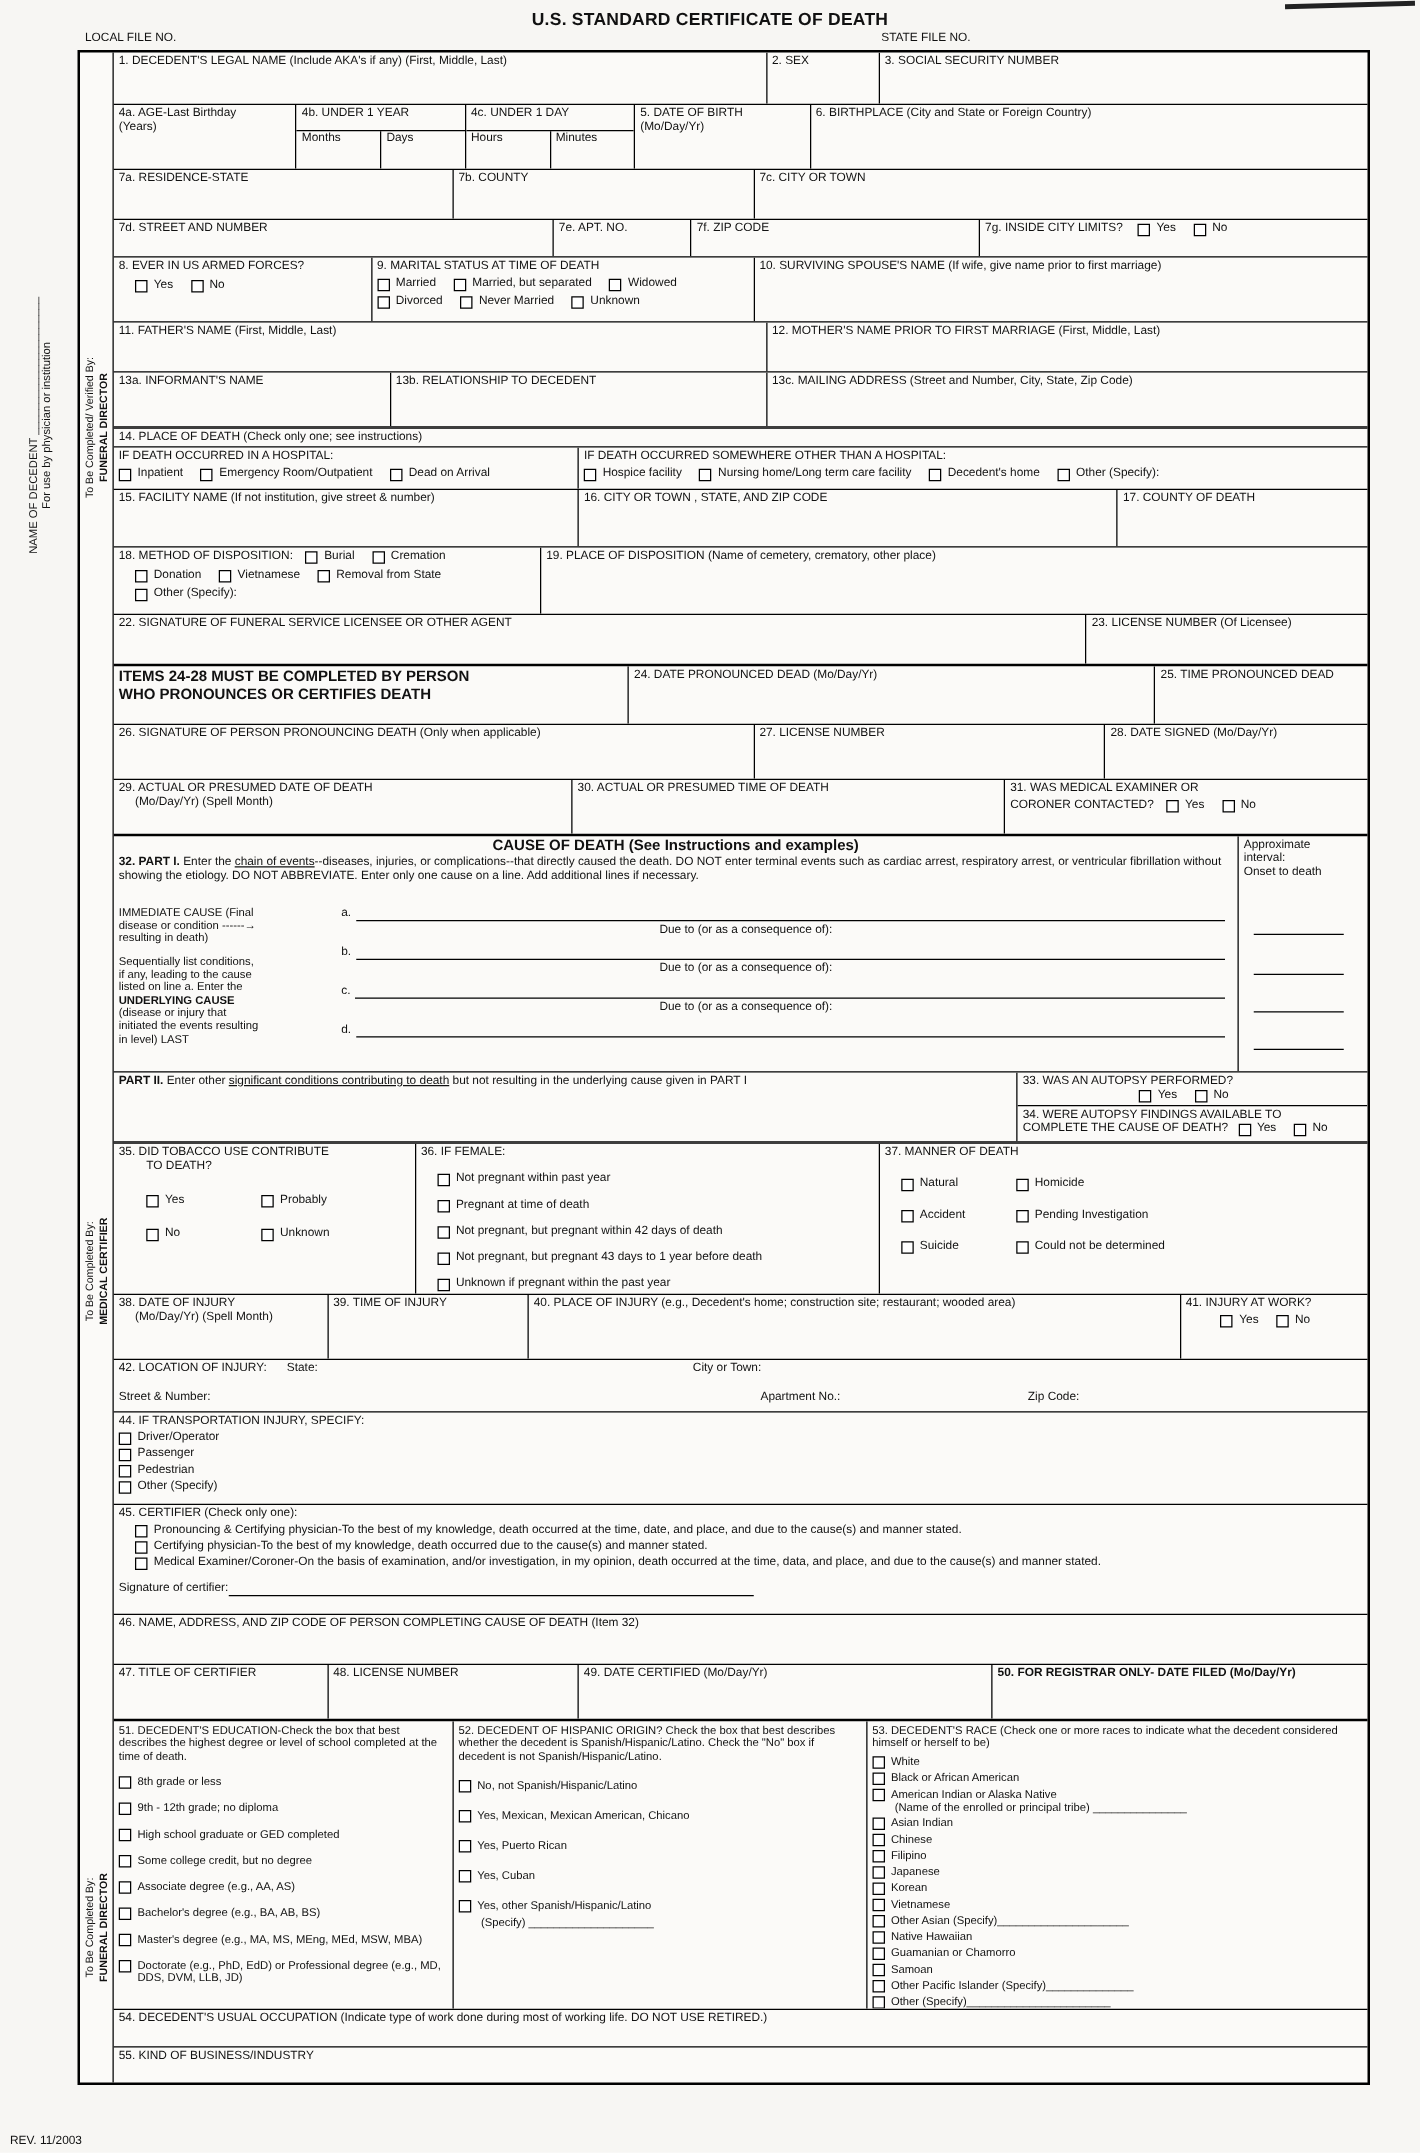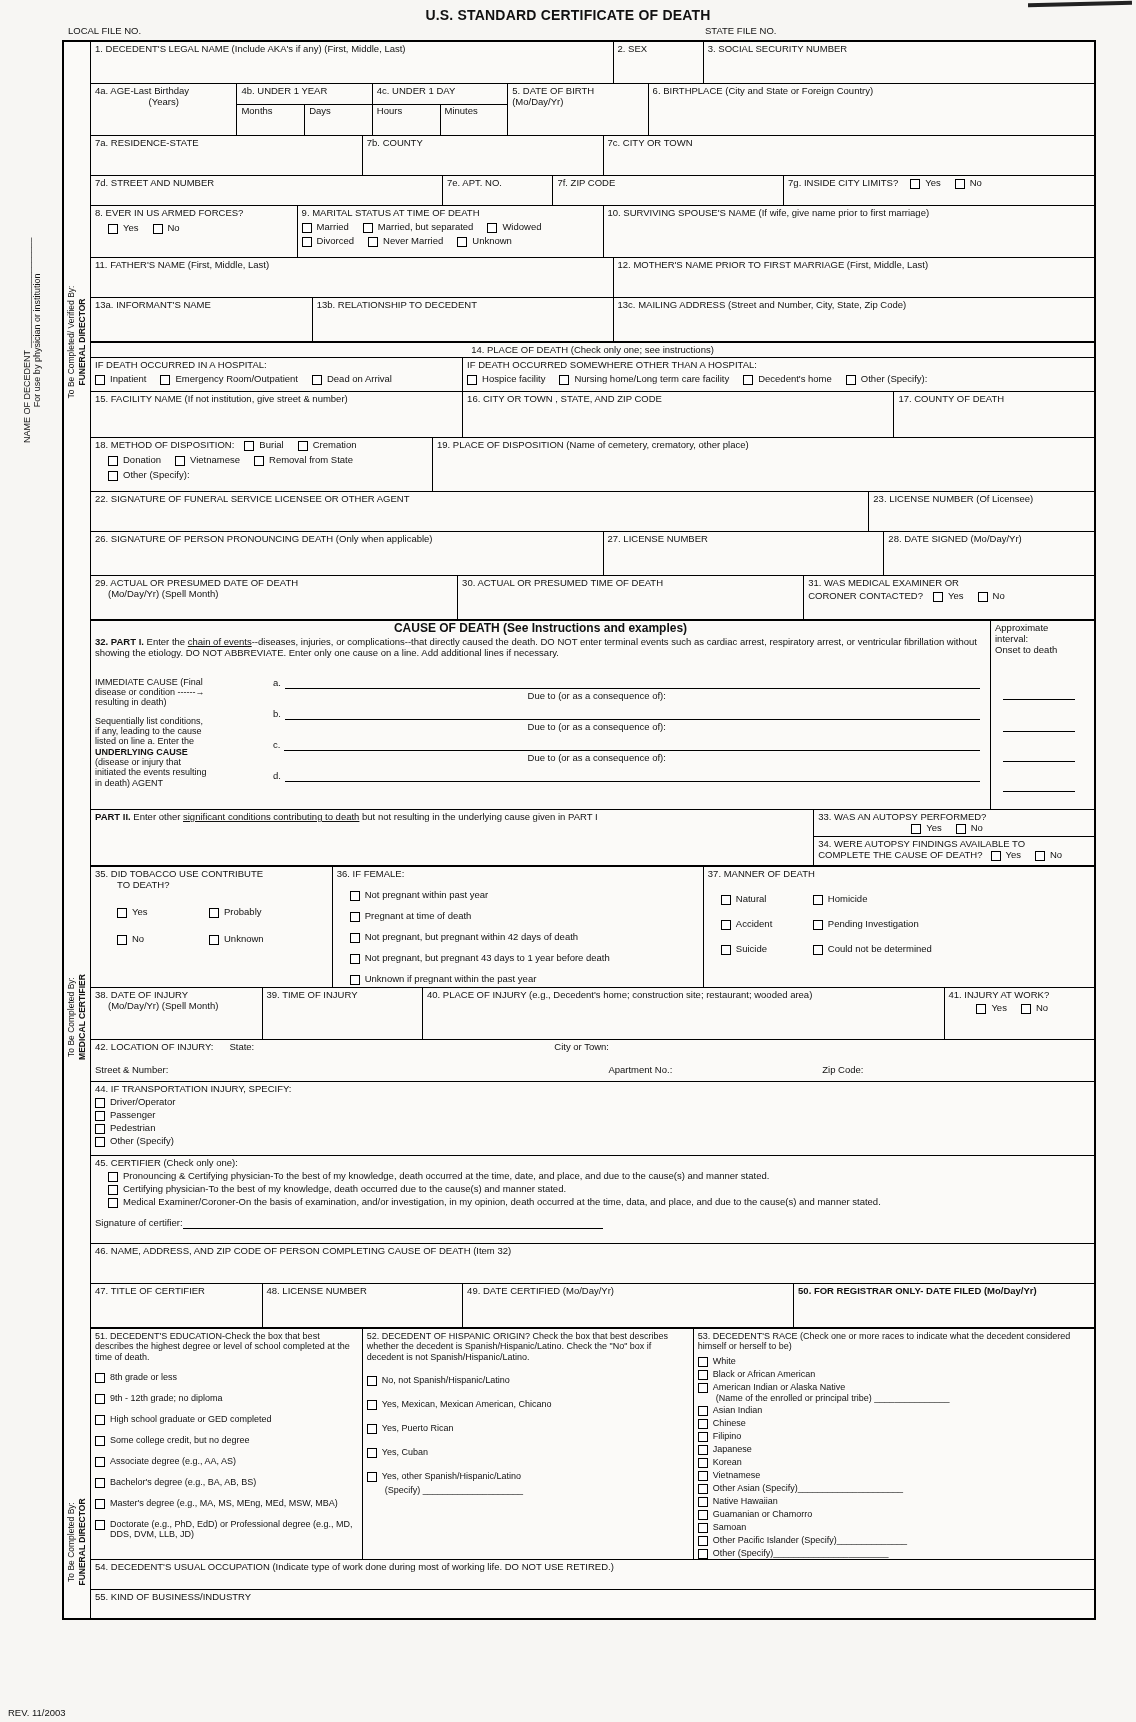--- a/index.html
+++ b/index.html
@@ -6,21 +6,21 @@
   body{
     width:1136px;height:1722px;position:relative;
     background:#f7f6f3;color:#111;
     font-family:"Liberation Sans","DejaVu Sans",sans-serif;
     font-size:9.5px;line-height:1.15;
     -webkit-font-smoothing:antialiased;
   }
   .b{font-weight:bold}
   .u{text-decoration:underline}
   .ml{white-space:pre-line}
-  .ctr{text-align:center}
+  .ctr{text-align:left}
   .title{position:absolute;top:7px;left:0;width:1136px;text-align:center;font-size:14px;font-weight:bold;letter-spacing:.2px}
   .filelbl{position:absolute;top:26px;font-size:9.5px}
   .artifact{position:absolute;top:2px;left:1028px;width:104px;height:4px;background:#222;transform:rotate(-1.5deg)}
   .outer-vert{position:absolute;left:-118px;top:330px;width:300px;text-align:center;transform:rotate(-90deg);transform-origin:center;font-size:9px}
   
   .form{position:absolute;top:40px;left:62px;width:1030px;border:2px solid #000;background:#fbfaf8;display:flex}
   .rail{width:26px;border-right:1.5px solid #000;position:relative;flex:0 0 26px}
   .vlab{position:absolute;left:13px;white-space:nowrap;transform:translate(-50%,-50%) rotate(-90deg);text-align:center;font-size:8.5px;line-height:1.25}
   .main{flex:1;display:flex;flex-direction:column}
   .row{display:flex;border-bottom:1px solid #000;box-sizing:border-box;overflow:hidden}
@@ -289,20 +289,28 @@
       </div>
       <div class="c" style="width:66%"><span>19. PLACE OF DISPOSITION (Name of cemetery, crematory, other place)</span></div>
     </div>
 
 
     <div class="row" style="height:40px">
       <div class="c" style="width:77.5%"><span>22. SIGNATURE OF FUNERAL SERVICE LICENSEE OR OTHER AGENT</span></div>
       <div class="c" style="width:22.5%"><span>23. LICENSE NUMBER (Of Licensee)</span></div>
     </div>
 
+    <div class="row thick" style="height:48px">
+      <div class="c" style="width:41%">
+        <div class="b" style="font-size:12px">ITEMS 24-28 MUST BE COMPLETED BY PERSON</div>
+        <div class="b" style="font-size:12px">WHO PRONOUNCES OR CERTIFIES DEATH</div>
+      </div>
+      <div class="c" style="width:42%"><span>24. DATE PRONOUNCED DEAD (Mo/Day/Yr)</span></div>
+      <div class="c" style="width:17%"><span>25. TIME PRONOUNCED DEAD</span></div>
+    </div>
 
     <div class="row" style="height:44px">
       <div class="c" style="width:51%"><span>26. SIGNATURE OF PERSON PRONOUNCING DEATH (Only when applicable)</span></div>
       <div class="c" style="width:28%"><span>27. LICENSE NUMBER</span></div>
       <div class="c" style="width:21%"><span>28. DATE SIGNED (Mo/Day/Yr)</span></div>
     </div>
 
     <div class="row" style="height:44px">
       <div class="c" style="width:36.5%">
         <div>29. ACTUAL OR PRESUMED DATE OF DEATH</div>
@@ -337,21 +345,21 @@
           <div class="cause-left">
             <div class="ml" style="margin-top:14px">IMMEDIATE CAUSE (Final
 disease or condition ------→
 resulting  in death)</div>
             <div class="ml" style="margin-top:8px">Sequentially list conditions,
 if any,  leading to the cause
 listed on line a.  Enter the</div>
             <div class="b">UNDERLYING CAUSE</div>
             <div class="ml">(disease or injury that
 initiated the events resulting
-in death) AGENT</div>
+in level) LAST</div>
           </div>
           <div class="cause-lines">
             <div class="lnrow" style="margin-top:12px">
                 <span>a.</span>
                 <span class="line"></span>
               </div>
             <div class="dueto">Due to (or as a consequence of):</div>
             <div class="lnrow">
                 <span>b.</span>
                 <span class="line"></span>

